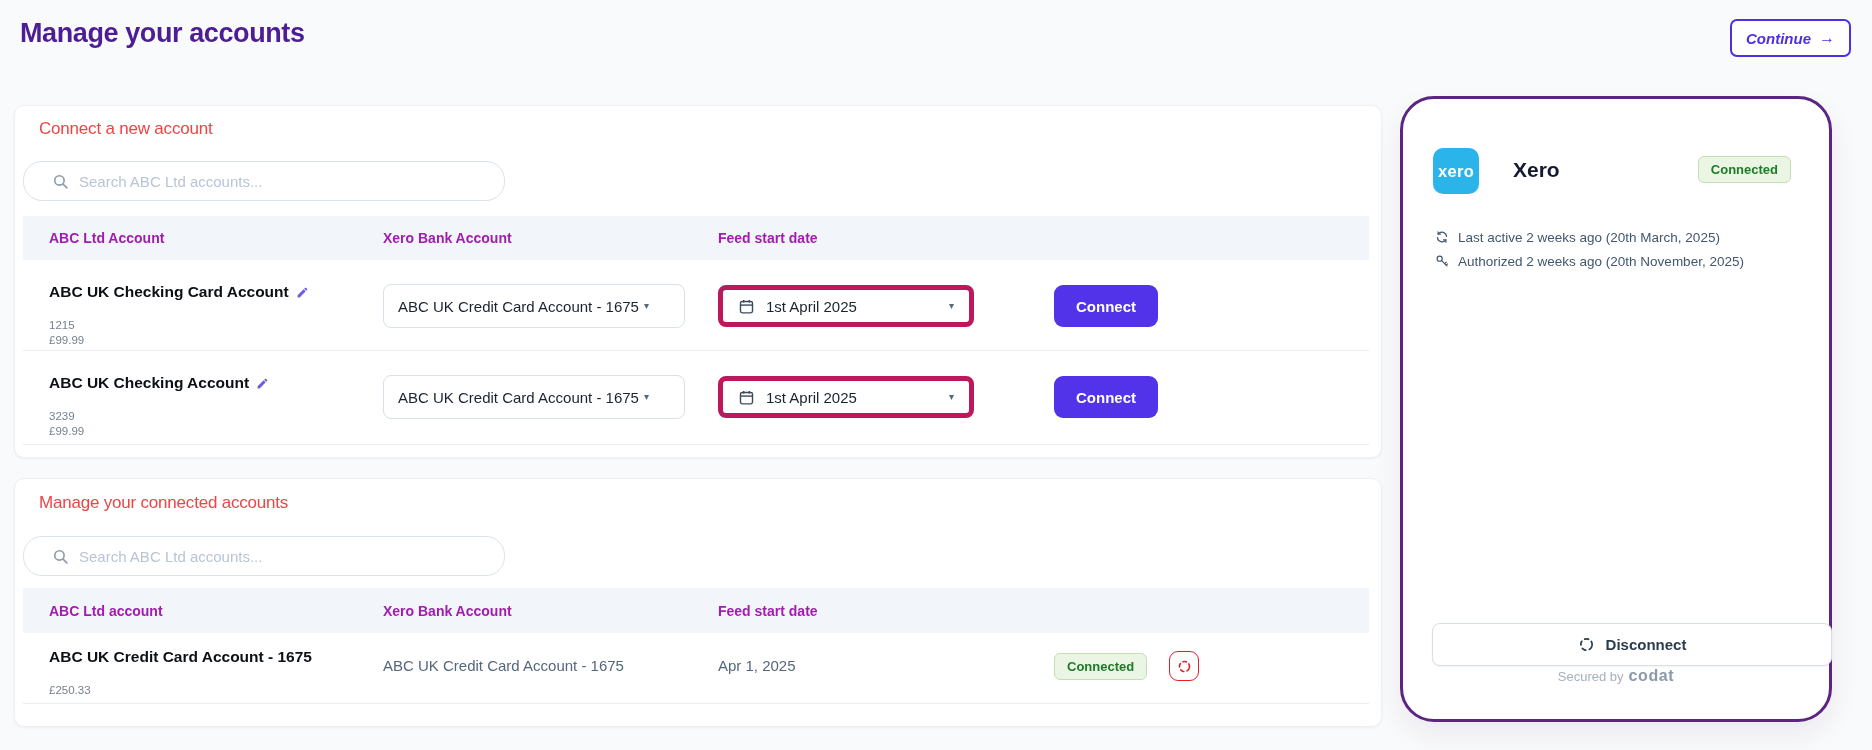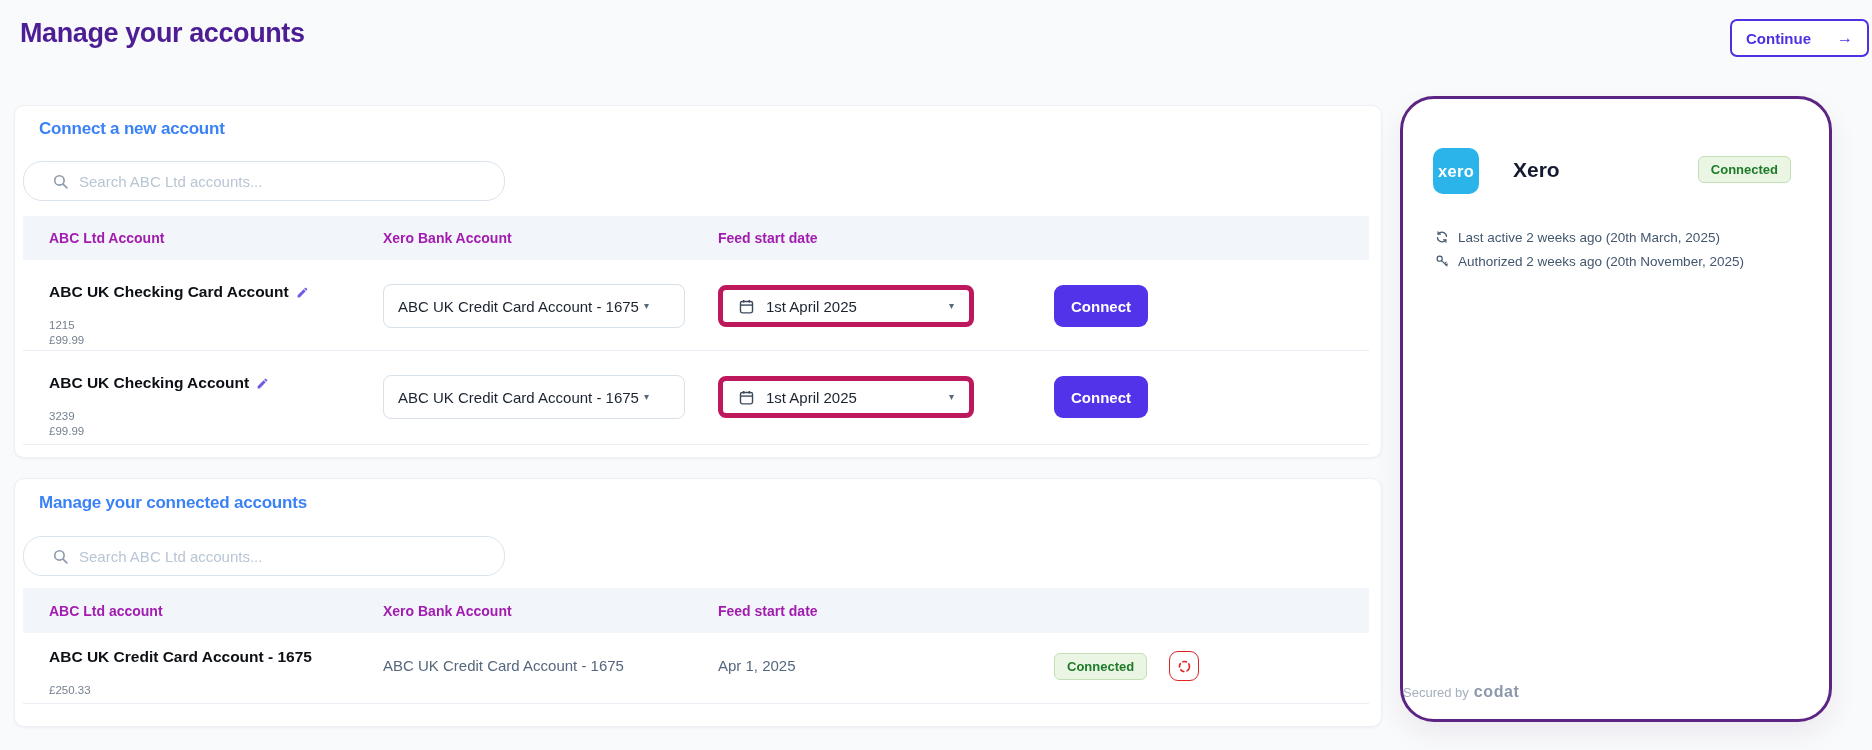--- a/index.html
+++ b/index.html
@@ -12,38 +12,38 @@
   }
   #app { position:relative; width:1872px; height:750px; }
 
   
   .page-title{
     position:absolute; left:20px; top:18px;
     font-size:27px; font-weight:800; letter-spacing:-0.4px; color:#4c1d95;
   }
   .continue-btn{
     position:absolute; left:1730px; top:19px; height:38px; min-width:114px;
-    display:flex; align-items:center; justify-content:center; gap:26px;
+    display:flex; align-items:center; justify-content:center; gap:8px;
     background:#fff; border:2px solid #4e30e3; border-radius:7px;
     color:#4e30e3; font-size:15px; font-weight:700; cursor:pointer;
-    font-family:inherit; padding:0 14px;
+    font-family:inherit; padding:0 14px;font-style:italic;
   }
   .continue-btn .arrow{ font-size:16px; font-weight:700; }
 
   
   .card{
     position:absolute; background:#fff; border:1px solid #edf0f4;
     border-radius:10px; box-shadow:0 1px 3px rgba(16,24,40,.05);
   }
   #card-connect{ left:14px; top:105px; width:1368px; height:353px; }
   #card-manage { left:14px; top:478px; width:1368px; height:249px; }
 
   .card h2{
     position:absolute; left:24px; top:13px;
-    font-size:17px; font-weight:700; color:#3b82f6; letter-spacing:-0.2px;
+    font-size:17px; font-weight:400; color:#ef4444; letter-spacing:-0.2px;
   }
   #card-manage h2{ top:14px; }
 
   .search-box{
     position:absolute; left:8px; width:482px; height:40px;
     border:1px solid #dbe3ec; border-radius:19px; background:#fff;
     display:flex; align-items:center; padding:0 28px; gap:10px;
   }
   #card-connect .search-box{ top:55px; }
   #card-manage  .search-box{ top:57px; }
@@ -83,21 +83,21 @@
   .date-box{
     position:absolute; left:695px; top:25px; width:256px; height:42px;
     border:5px solid #be185d; border-radius:8px; background:#fff;
     display:flex; align-items:center; gap:11px; padding:0 15px;
     font-size:15px; color:#1b2330; cursor:pointer;
   }
   .date-box .caret{ margin-left:auto; }
   .caret{ font-size:10px; color:#5b6878; line-height:1; }
 
   .connect-btn{
-    position:absolute; left:1031px; top:25px; width:94px; height:42px;
+    position:absolute; left:1031px; top:25px; width:104px; height:42px;
     background:#5233e9; color:#fff; border:none; border-radius:9px;
     font-size:15px; font-weight:700; font-family:inherit; cursor:pointer;
   }
 
   .cell-text{ position:absolute; top:24px; font-size:15px; color:#55677d; }
   .cell-text.c2{ left:360px; } .cell-text.c3{ left:695px; }
 
   .status-badge{
     display:inline-flex; align-items:center; justify-content:center;
     padding:5px 12px; background:#eaf6e3; border:1px solid #c2e0b4;
@@ -134,21 +134,21 @@
   }
   .detail-line .ic{ width:15px; display:flex; justify-content:center; }
   .disconnect-btn{
     position:absolute; left:29px; top:524px; width:400px; height:43px;
     background:#fff; border:1px solid #d8dee6; border-radius:8px;
     box-shadow:0 1px 2px rgba(16,24,40,.05);
     display:flex; align-items:center; justify-content:center; gap:11px;
     font-size:15px; font-weight:700; color:#2b3c4e; font-family:inherit; cursor:pointer;
   }
   .secured{
-    position:absolute; left:0; top:584px; width:100%; 
+    position:absolute; left:0; top:568px; width:100%; text-align:center;
     color:#a5b0bc; font-size:13px;
   }
   .secured .brand{
     font-size:16px; font-weight:700; color:#8b99ab; letter-spacing:0.6px; margin-left:5px;
   }
 </style>
 </head>
 <body>
 
 <div id="app">
@@ -308,19 +308,27 @@
               <circle cx="8" cy="8" r="4.4"></circle>
               <path d="M11.3 11.3 20.5 20.5"></path>
               <path d="M16.6 16.6l2.6-2.6"></path>
               <path d="M19.2 19.2l2-2"></path>
             </svg>
         </span>
         <span>Authorized 2 weeks ago (20th November, 2025)</span>
       </div>
     </div>
 
+    <button class="disconnect-btn">
+      <span style="display:flex;">
+        <svg width="17" height="17" viewBox="0 0 24 24" fill="none" stroke="#2b3c4e" stroke-width="2.5" stroke-linecap="round">
+            <circle cx="12" cy="12" r="8" stroke-dasharray="5.5 5" transform="rotate(20 12 12)"></circle>
+          </svg>
+      </span>
+      <span>Disconnect</span>
+    </button>
 
     <div class="secured">
       <span>Secured by</span><span class="brand">codat</span>
     </div>
   </div>
 
 </div>
 
 </body></html>

